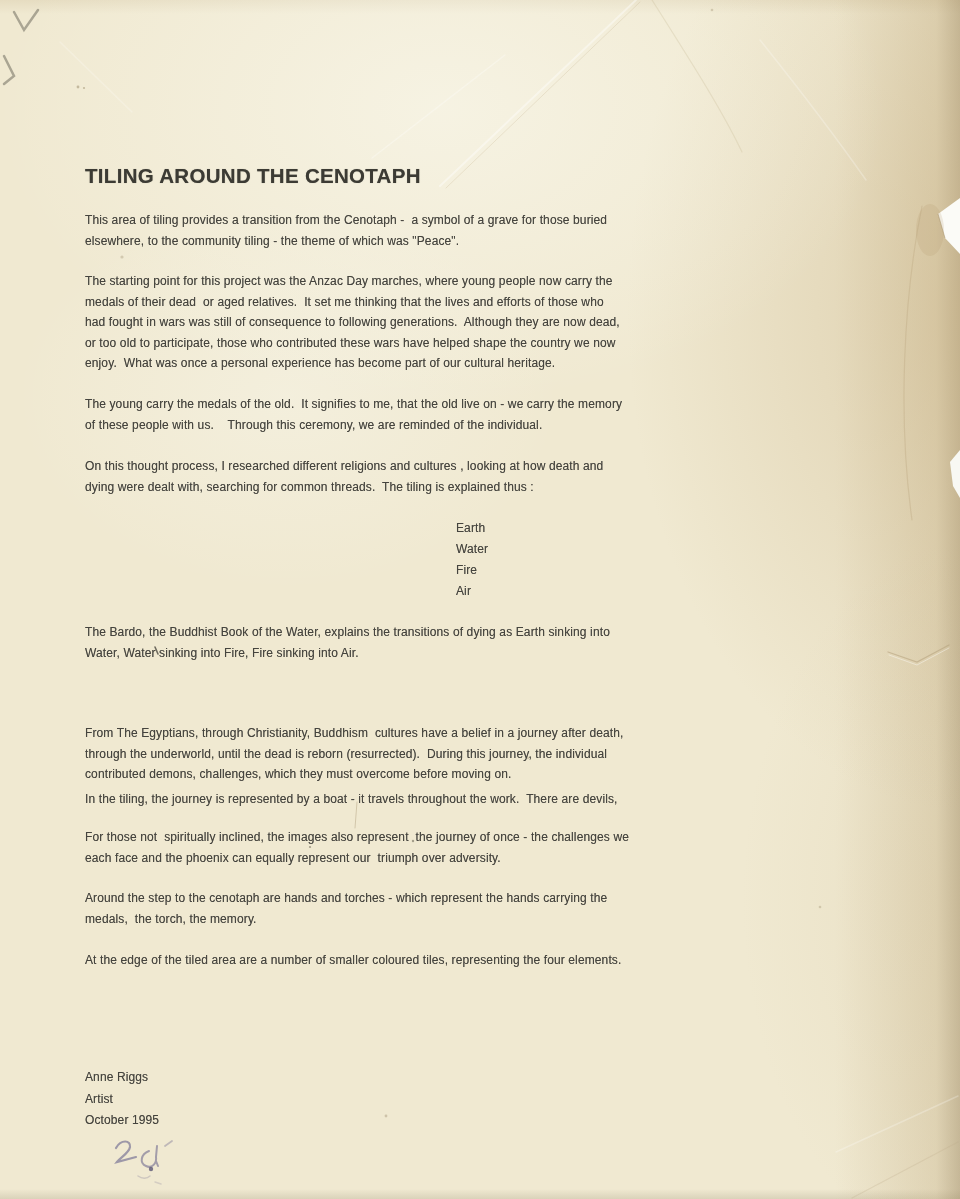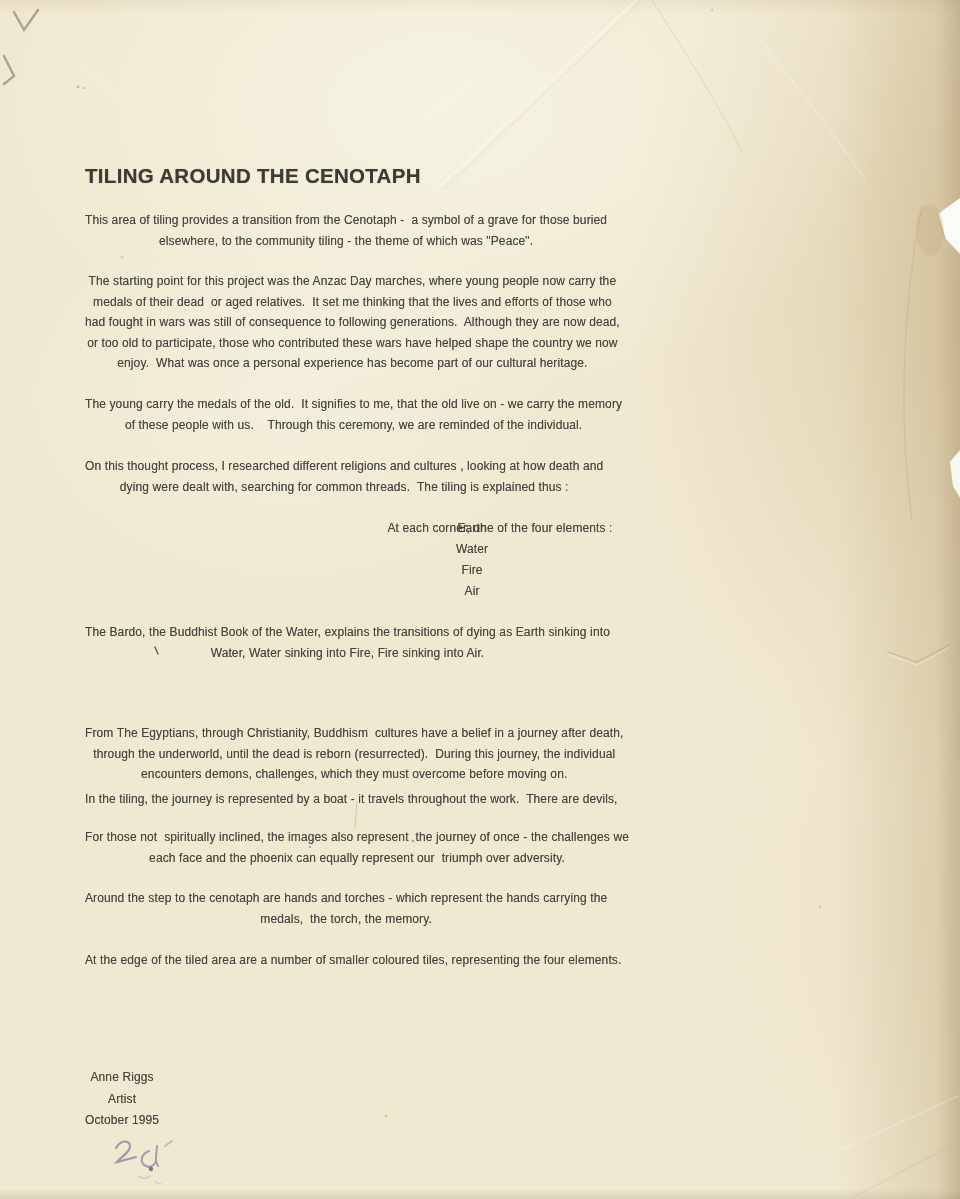--- a/index.html
+++ b/index.html
@@ -11,21 +11,21 @@
     background-image:
       radial-gradient(ellipse 720px 480px at 46% 9%, rgba(252,252,244,.50), rgba(252,252,244,0) 62%),
       radial-gradient(ellipse 420px 300px at 30% 33%, rgba(250,250,242,.35), rgba(250,250,242,0) 65%),
       radial-gradient(ellipse 520px 760px at 101% 26%, rgba(197,173,127,.42), rgba(197,173,127,0) 66%),
       radial-gradient(ellipse 340px 520px at 102% 75%, rgba(205,186,145,.22), rgba(205,186,145,0) 70%),
       linear-gradient(to right, rgba(255,255,255,0) 87%, rgba(187,164,119,.30) 97.5%, rgba(150,128,88,.48) 100%),
       linear-gradient(to bottom, rgba(203,187,150,.28) 0px, rgba(203,187,150,0) 14px),
       linear-gradient(to top, rgba(176,168,142,.35) 0px, rgba(176,168,142,0) 10px);
     font-family:"Liberation Sans", sans-serif;
   }
-  .blk{position:absolute;left:85px;margin:0;text-align:center;}
+  .blk{position:absolute;left:85px;margin:0;}
   .ln{
     font-size:12px;
     line-height:20.6px;
     letter-spacing:.12px;
     color:#45443e;
     white-space:pre;
     text-shadow:0 0 .6px rgba(69,68,62,.55);
   }
   .title{
     font-size:20.5px;
@@ -64,38 +64,37 @@
     <div class="ln">The young carry the medals of the old.  It signifies to me, that the old live on - we carry the memory</div>
     <div class="ln">of these people with us.    Through this ceremony, we are reminded of the individual.</div>
   </div>
 
   <div class="blk" style="top:456px">
     <div class="ln">On this thought process, I researched different religions and cultures , looking at how death and</div>
     <div class="ln">dying were dealt with, searching for common threads.  The tiling is explained thus :</div>
   </div>
 
   <div class="blk" style="top:518px;width:830px;height:90px">
-    <div class="ln">At each corner, one of the four elements :</div>
     <div class="elements-col">
       <div class="ln" style="line-height:20.9px">Earth</div>
       <div class="ln" style="line-height:20.9px">Water</div>
       <div class="ln" style="line-height:20.9px">Fire</div>
       <div class="ln" style="line-height:20.9px">Air</div>
     </div>
   </div>
 
   <div class="blk" style="top:622px">
     <div class="ln">The Bardo, the Buddhist Book of the Water, explains the transitions of dying as Earth sinking into</div>
     <div class="ln">Water, Water sinking into Fire, Fire sinking into Air.</div>
   </div>
 
   <div class="blk" style="top:723px">
     <div class="ln">From The Egyptians, through Christianity, Buddhism  cultures have a belief in a journey after death,</div>
     <div class="ln">through the underworld, until the dead is reborn (resurrected).  During this journey, the individual</div>
-    <div class="ln">encounters demons, challenges, which they must overcome before moving on.</div>
+    <div class="ln">contributed demons, challenges, which they must overcome before moving on.</div>
   </div>
 
   <div class="blk" style="top:789px">
     <div class="ln">In the tiling, the journey is represented by a boat - it travels throughout the work.  There are devils,</div>
   </div>
 
   <div class="blk" style="top:827px">
     <div class="ln">For those not  spiritually inclined, the images also represent  the journey of once - the challenges we</div>
     <div class="ln">each face and the phoenix can equally represent our  triumph over adversity.</div>
   </div>

